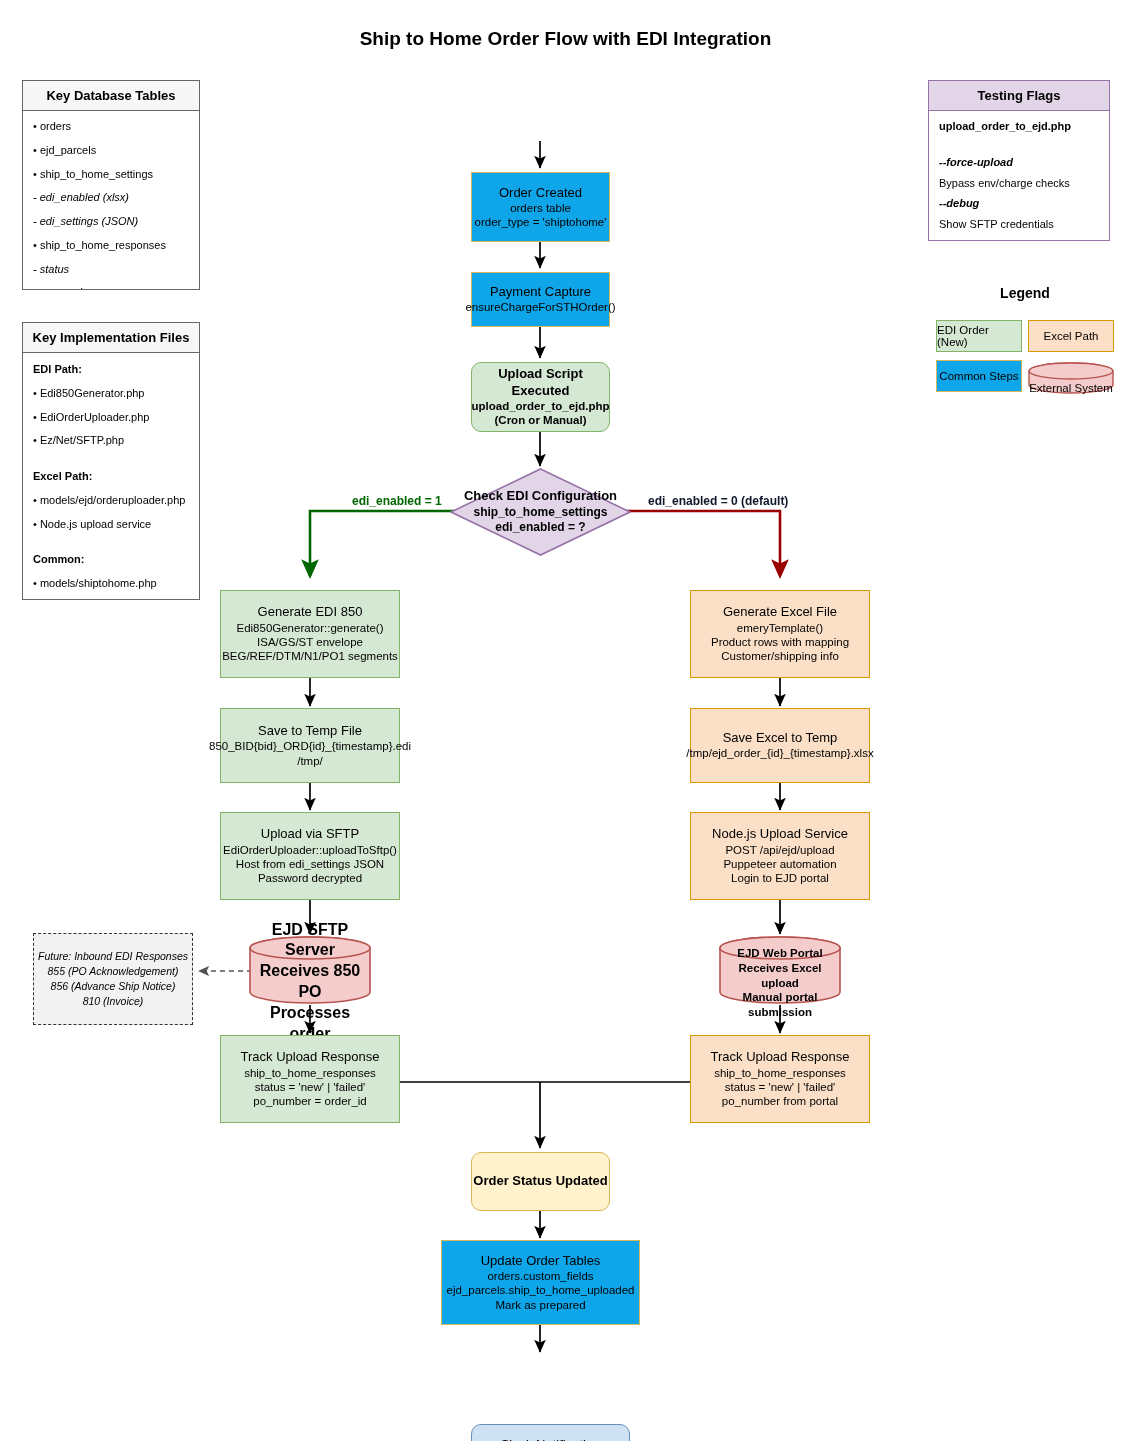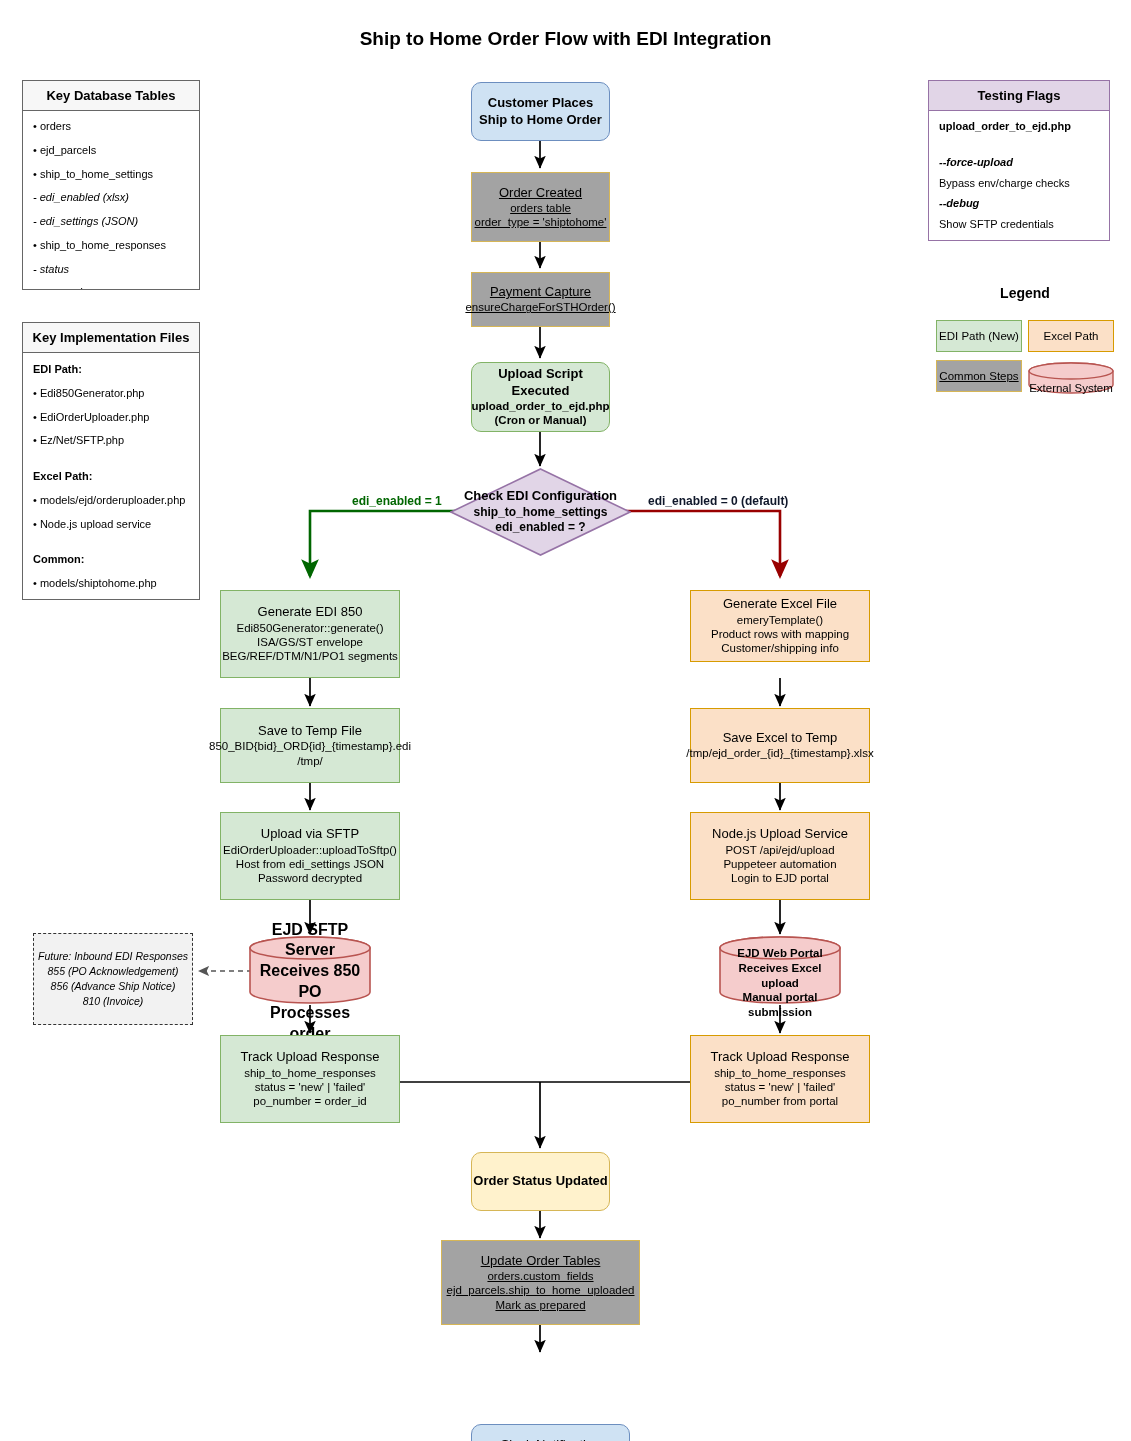--- a/index.html
+++ b/index.html
@@ -36,21 +36,21 @@
     justify-content: center;
     text-align: center;
     line-height: 1.25;
     z-index: 3;
   }
   .node .l1 { font-size: 13px; }
   .node .ln { font-size: 11.5px; }
   .node.bold .l1, .node.bold .ln { font-weight: bold; }
 
   .fill-blue   { background:#cfe2f3; border:1.6px solid #6c8ebf; border-radius:10px; }
-  .fill-yellow { background:#a3a3a3; border:1.6px solid #d6b656;text-decoration:underline; }
+  .fill-yellow { background:#0ea5e9; border:1.6px solid #d6b656; }
   .fill-yellow-r { background:#fff2cc; border:1.6px solid #d6b656; border-radius:10px; }
   .fill-green  { background:#d5e8d4; border:1.6px solid #82b366; }
   .fill-green-r{ background:#d5e8d4; border:1.6px solid #82b366; border-radius:10px; }
   .fill-orange { background:#fbe0c7; border:1.6px solid #d79b00; }
 
   
   .diamond {
     position: absolute;
     z-index: 3;
   }
@@ -297,40 +297,36 @@
       <div class="pline it bd" style="margin-bottom:7px;">--force-upload</div>
       <div class="pline" style="margin-bottom:7px;">Bypass env/charge checks</div>
       <div class="pline it bd" style="margin-bottom:7px;">--debug</div>
       <div class="pline" style="margin-bottom:7px;">Show SFTP credentials</div>
       <div class="pline it bd">--disable-slack</div>
     </div>
   </div>
 
   <div id="legend-title">Legend</div>
   <div class="legend-box fill-green" style="left:936px; top:320px; width:86px; height:32px;">
-    <span>EDI Path (New)</span>
+    <span>EDI Order (New)</span>
   </div>
   <div class="legend-box fill-orange" style="left:1028px; top:320px; width:86px; height:32px;">
     <span>Excel Path</span>
   </div>
   <div class="legend-box fill-yellow" style="left:936px; top:360px; width:86px; height:32px;">
     <span>Common Steps</span>
   </div>
   <div class="legend-cyl" style="left:1028px; top:362px; width:86px; height:32px;">
     <svg width="86" height="32">
       <path d="M1,9 a42,8 0 0 1 84,0 L85,23 a42,8 0 0 1 -84,0 z" fill="#f5cccc" stroke="#b85450" stroke-width="1.4"></path>
       <ellipse cx="43" cy="9" rx="42" ry="8" fill="#f5cccc" stroke="#b85450" stroke-width="1.4"></ellipse>
     </svg>
     <span style="align-items:flex-end;">External System</span>
   </div>
 
-  <div class="node fill-blue bold" style="left:471px; top:82px; width:139px; height:59px;">
-    <div class="l1">Customer Places</div>
-    <div class="l1">Ship to Home Order</div>
-  </div>
 
   <div class="node fill-yellow" style="left:471px; top:172px; width:139px; height:70px;">
     <div class="l1">Order Created</div>
     <div class="ln">orders table</div>
     <div class="ln">order_type = 'shiptohome'</div>
   </div>
 
   <div class="node fill-yellow" style="left:471px; top:272px; width:139px; height:55px;">
     <div class="l1">Payment Capture</div>
     <div class="ln">ensureChargeForSTHOrder()</div>
@@ -388,21 +384,21 @@
     </div>
   </div>
 
   <div class="node fill-green" style="left:220px; top:1035px; width:180px; height:88px;">
     <div class="l1">Track Upload Response</div>
     <div class="ln">ship_to_home_responses</div>
     <div class="ln">status = 'new' | 'failed'</div>
     <div class="ln">po_number = order_id</div>
   </div>
 
-  <div class="node fill-orange" style="left:690px; top:590px; width:180px; height:72px;">
+  <div class="node fill-orange" style="left:690px; top:590px; width:180px; height:88px;">
     <div class="l1">Generate Excel File</div>
     <div class="ln">emeryTemplate()</div>
     <div class="ln">Product rows with mapping</div>
     <div class="ln">Customer/shipping info</div>
   </div>
 
   <div class="node fill-orange" style="left:690px; top:708px; width:180px; height:75px;">
     <div class="l1">Save Excel to Temp</div>
     <div class="ln">/tmp/ejd_order_{id}_{timestamp}.xlsx</div>
   </div>

